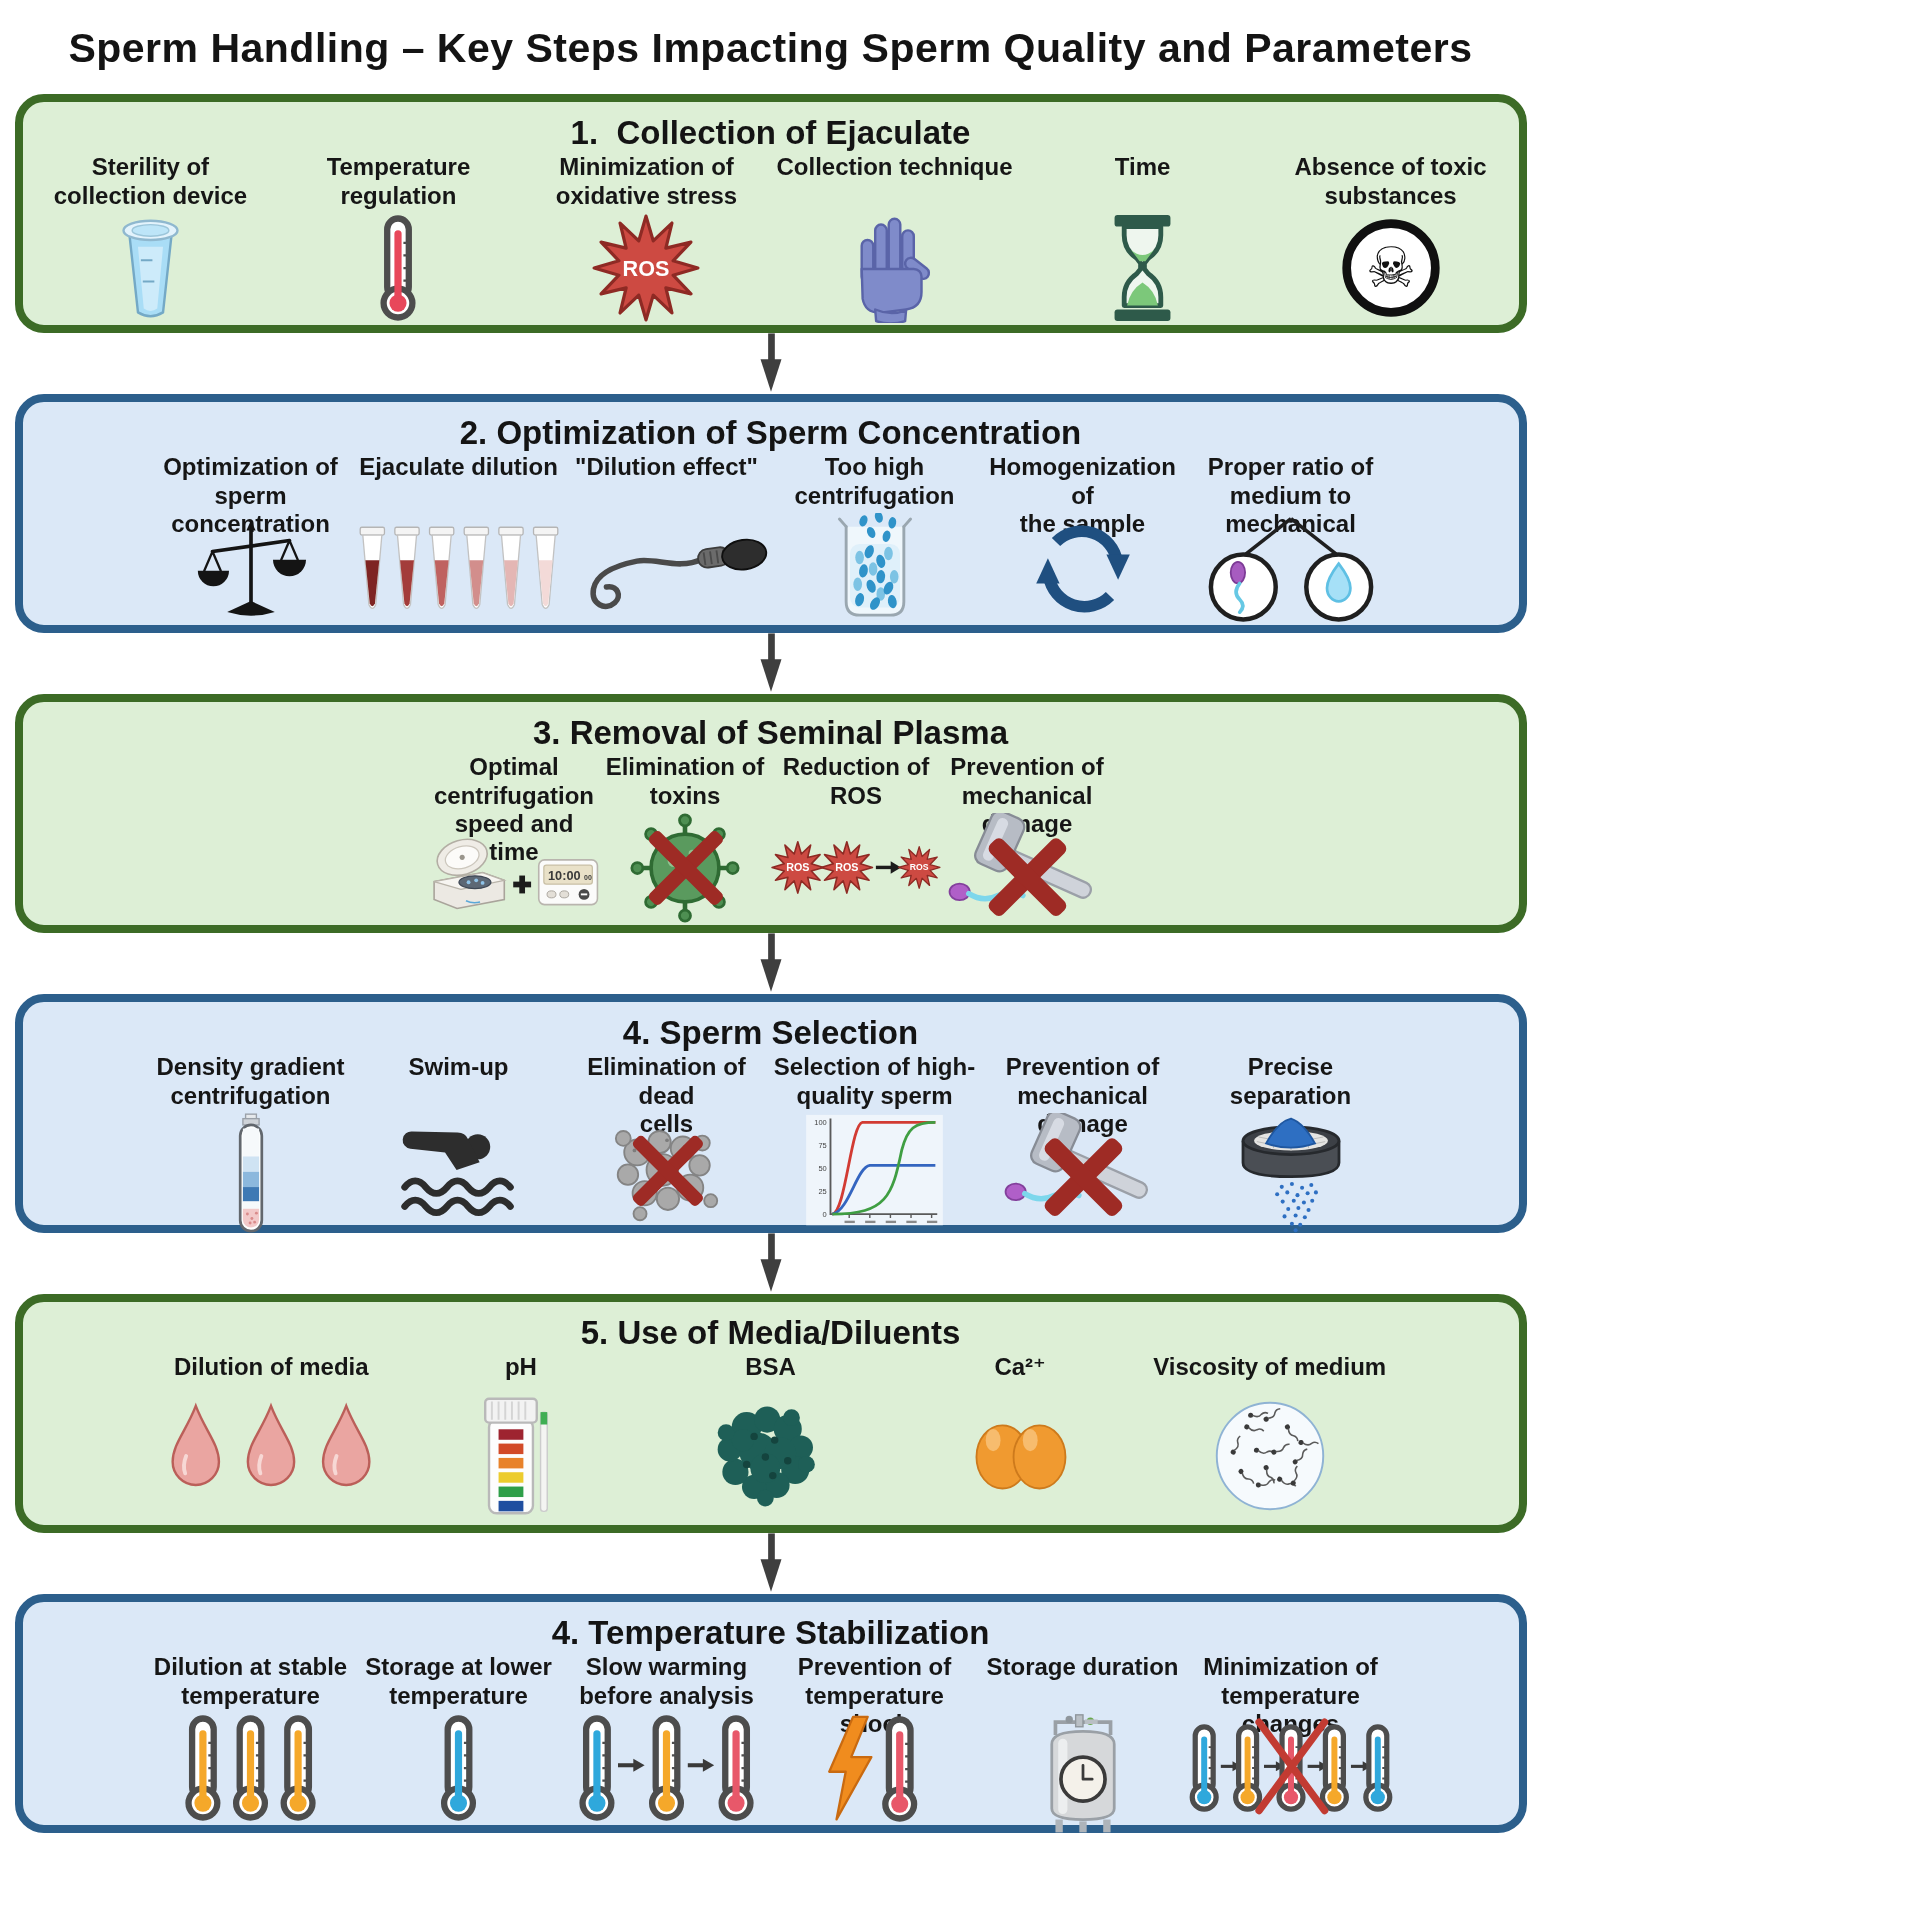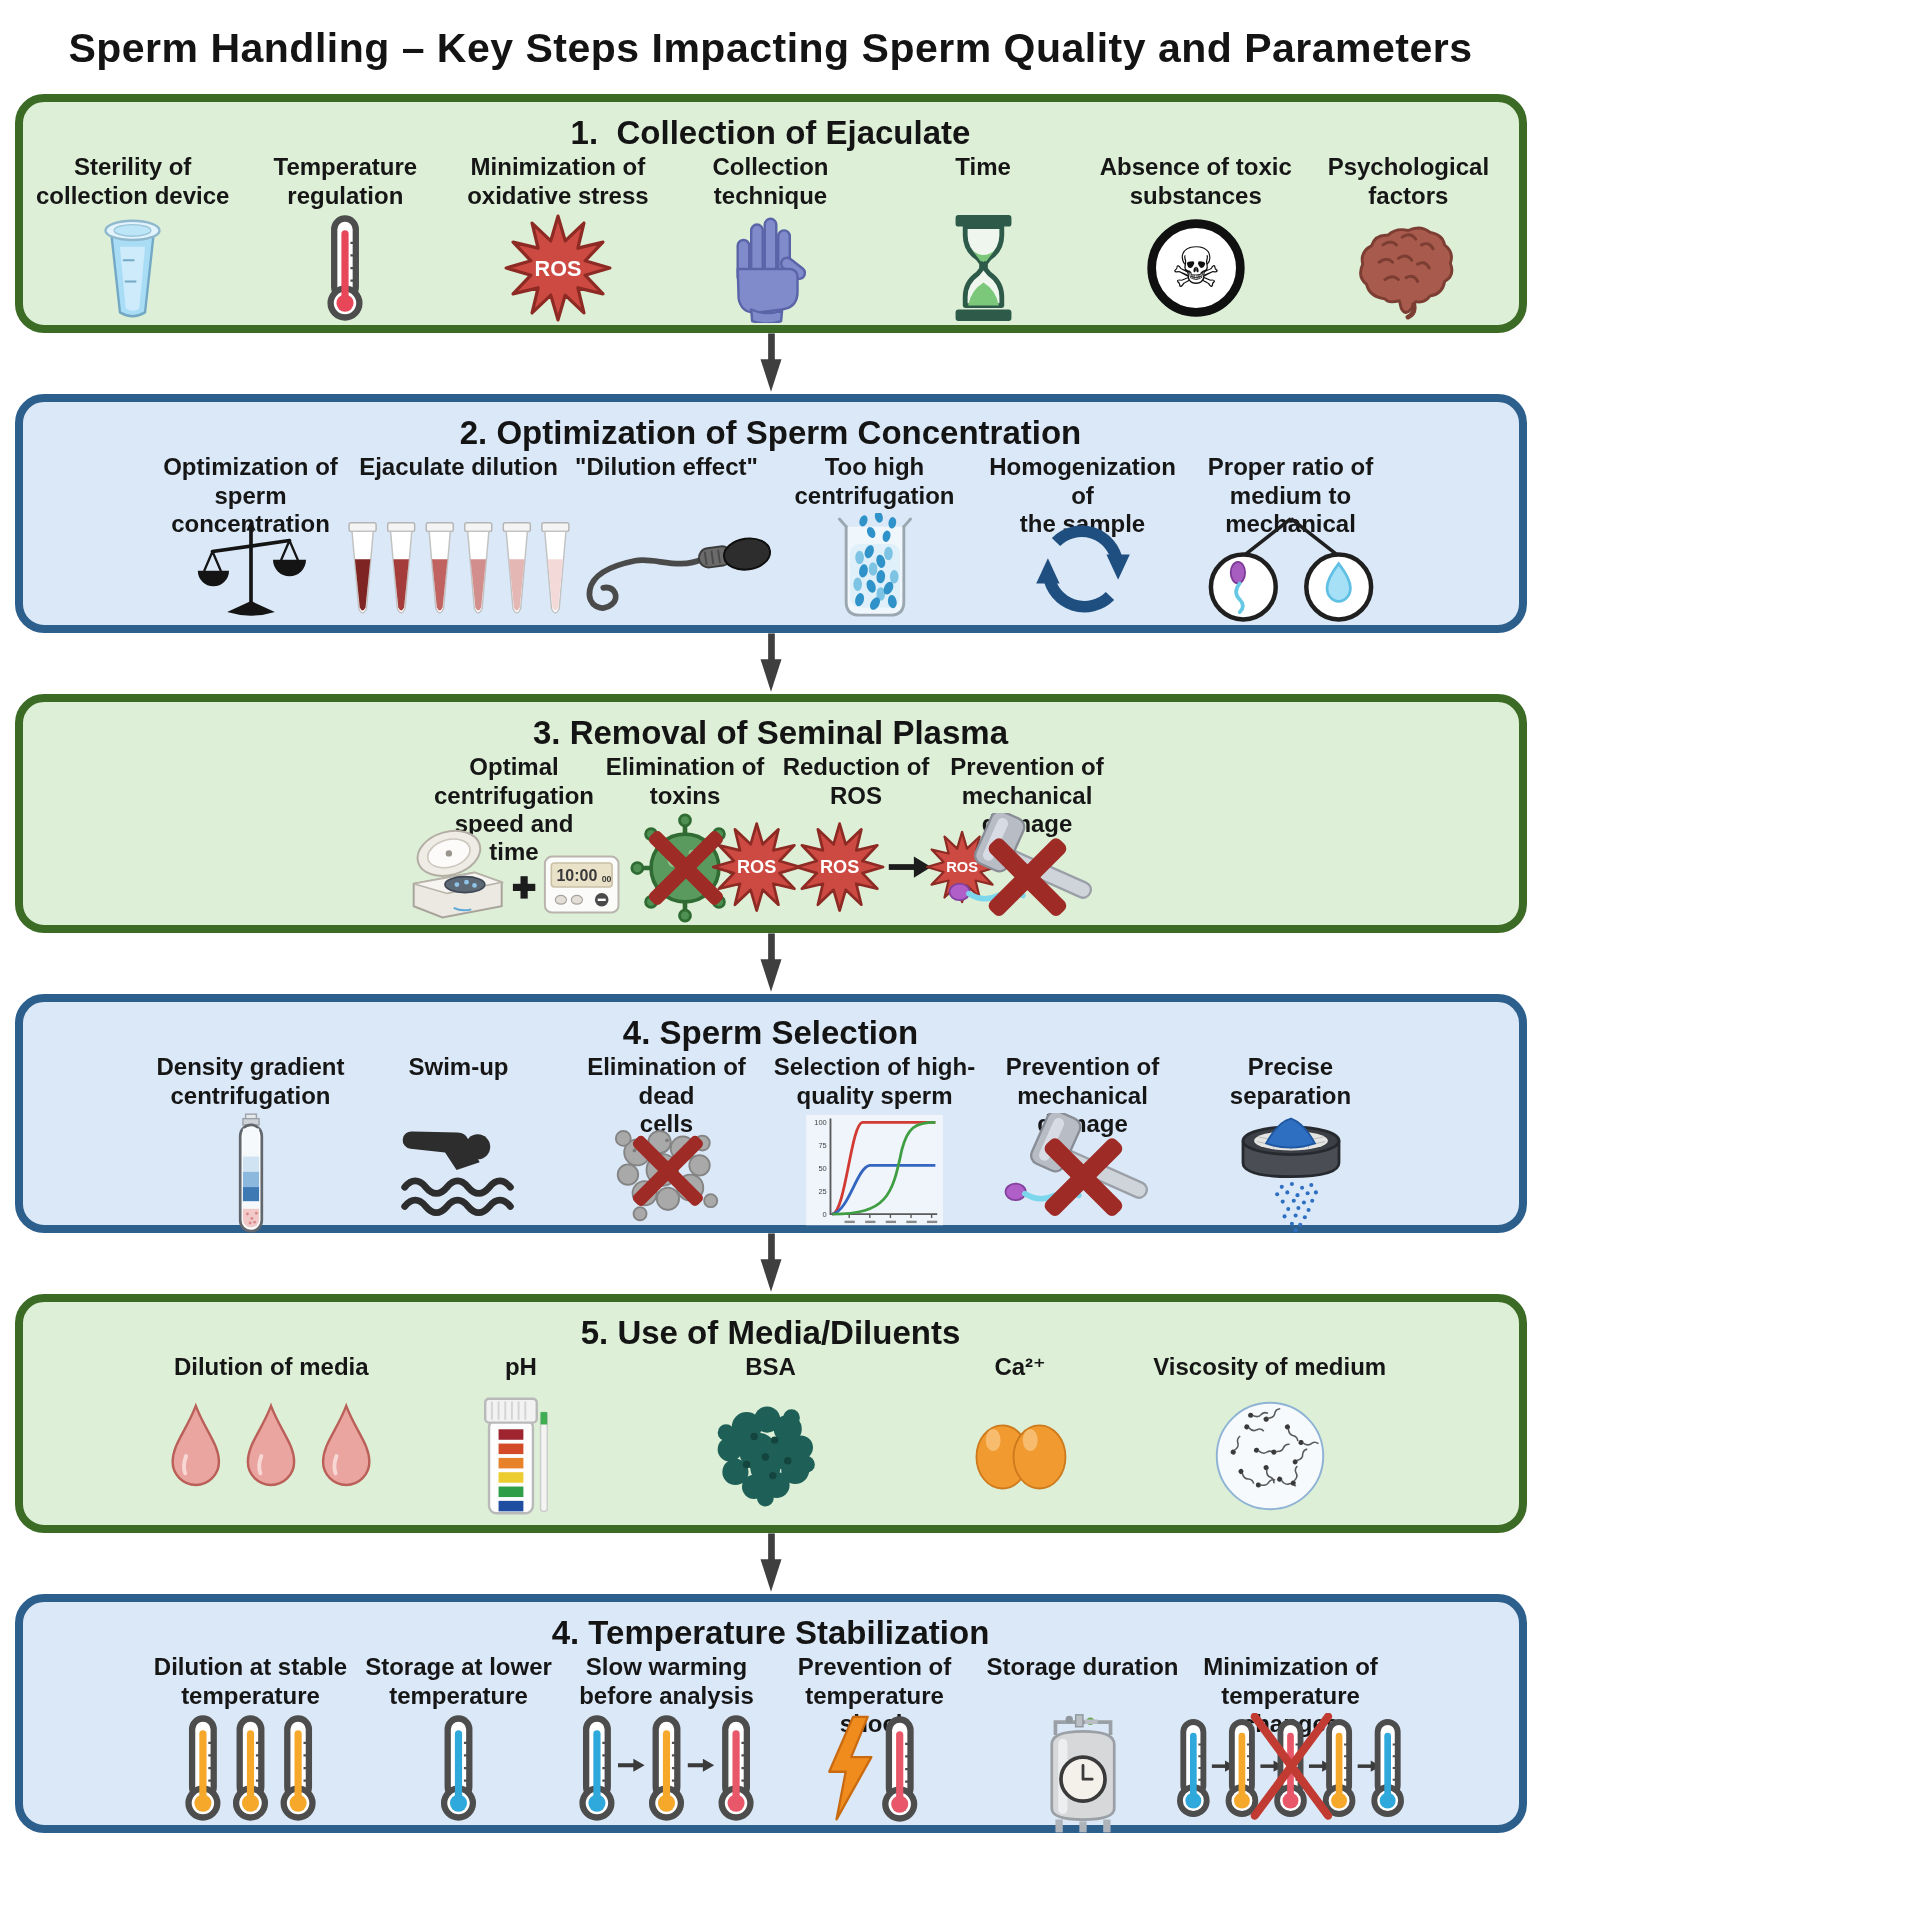--- a/index.html
+++ b/index.html
@@ -9,21 +9,21 @@
   }
   *{margin:0;padding:0;box-sizing:border-box;}
   body{background:#fff;font-family:"Liberation Sans","DejaVu Sans",sans-serif;}
   .canvas{width:1541px;height:1931px;background:#fff;overflow:hidden;position:relative;}
   .title{height:94px;padding-top:25px;text-align:center;font-size:41px;font-weight:700;color:#141414;letter-spacing:0.5px;}
   .sec{margin:0 14.5px;height:239px;border-radius:29px;}
   .sec.green{background:var(--green-bg);border:8.7px solid var(--green-border);}
   .sec.blue{background:var(--blue-bg);border:8.7px solid var(--blue-border);}
   .sec-header{text-align:center;font-weight:700;font-size:33px;line-height:1.15;padding-top:11.6px;color:#141414;white-space:pre;}
   .items{display:flex;height:170px;margin-top:1.9px;}
-  .item{flex:1 1 0;display:flex;flex-direction:column;align-items:center;min-width:0;}
+  .item{flex:1 1 0;display:flex;flex-direction:column;min-width:0;}
   .item-label{font-weight:700;font-size:24px;line-height:1.18;text-align:center;white-space:pre-line;color:#161616;}
   .item-fig{flex:1;display:flex;align-items:center;justify-content:center;}
   .sec-1 .items{padding:0 3.9px;}
   .sec-2 .items,.sec-4 .items,.sec-5 .items,.sec-6 .items{padding:0 124px;}
   .sec-3 .items{padding:0 406px;}
   .item-label{min-height:60px;}
   .sec-5 .item-label{min-height:35px;}
   .connector{height:61px;display:flex;justify-content:center;align-items:flex-start;}
   .arrow-fill{fill:var(--arrow);}
   svg{display:block;}
@@ -140,31 +140,20 @@
       <div class="item">
         <div class="item-label">Absence of toxic
 substances</div>
         <div class="item-fig">
           <svg width="106" height="106" viewBox="0 0 110 110">
             <circle cx="55" cy="55" r="46" fill="#ffffff" stroke="#101010" stroke-width="9"></circle>
             <text x="55" y="75" font-size="58" text-anchor="middle" fill="#101010">☠</text>
           </svg>
         </div>
       </div>
-      <div class="item">
-        <div class="item-label">Psychological
-factors</div>
-        <div class="item-fig">
-          <svg width="108" height="104" viewBox="0 0 112 108">
-            <path d="M32 86 q-16 -2 -19 -15 q-10 -8 -4 -21 q-3 -13 9 -19 q4 -12 17 -11 q9 -8 21 -5 q13 -6 23 2 q13 2 15 13 q10 8 6 19 q5 13 -6 19 q-2 13 -15 15 q-6 8 -15 6 l-5 8 q-6 7 -10 -1 l-2 -8 q-12 3 -15 -2 z" fill="#a85a4c" stroke="#7c3d32" stroke-width="3" stroke-linejoin="round"></path>
-            <path d="M30 30 q8 -6 14 0 M50 22 q8 -6 14 2 M70 30 q8 -4 12 4 M26 48 q8 -6 14 0 M46 44 q8 -6 14 2 M66 50 q8 -4 12 4 M32 66 q8 -6 14 0 M54 64 q8 -4 12 4" fill="none" stroke="#7c3d32" stroke-width="3" stroke-linecap="round"></path>
-            <path d="M62 92 q2 9 -6 13" stroke="#7c3d32" stroke-width="5" fill="none" stroke-linecap="round"></path>
-          </svg>
-        </div>
-      </div>
     </div>
   </section>
 
   <div class="connector">
     <svg width="42" height="60" viewBox="0 0 44 62">
       <rect class="arrow-fill" x="19" y="0" width="7" height="30"></rect>
       <polygon class="arrow-fill" points="11,27 33,27 22,61"></polygon>
     </svg>
   </div>
 

